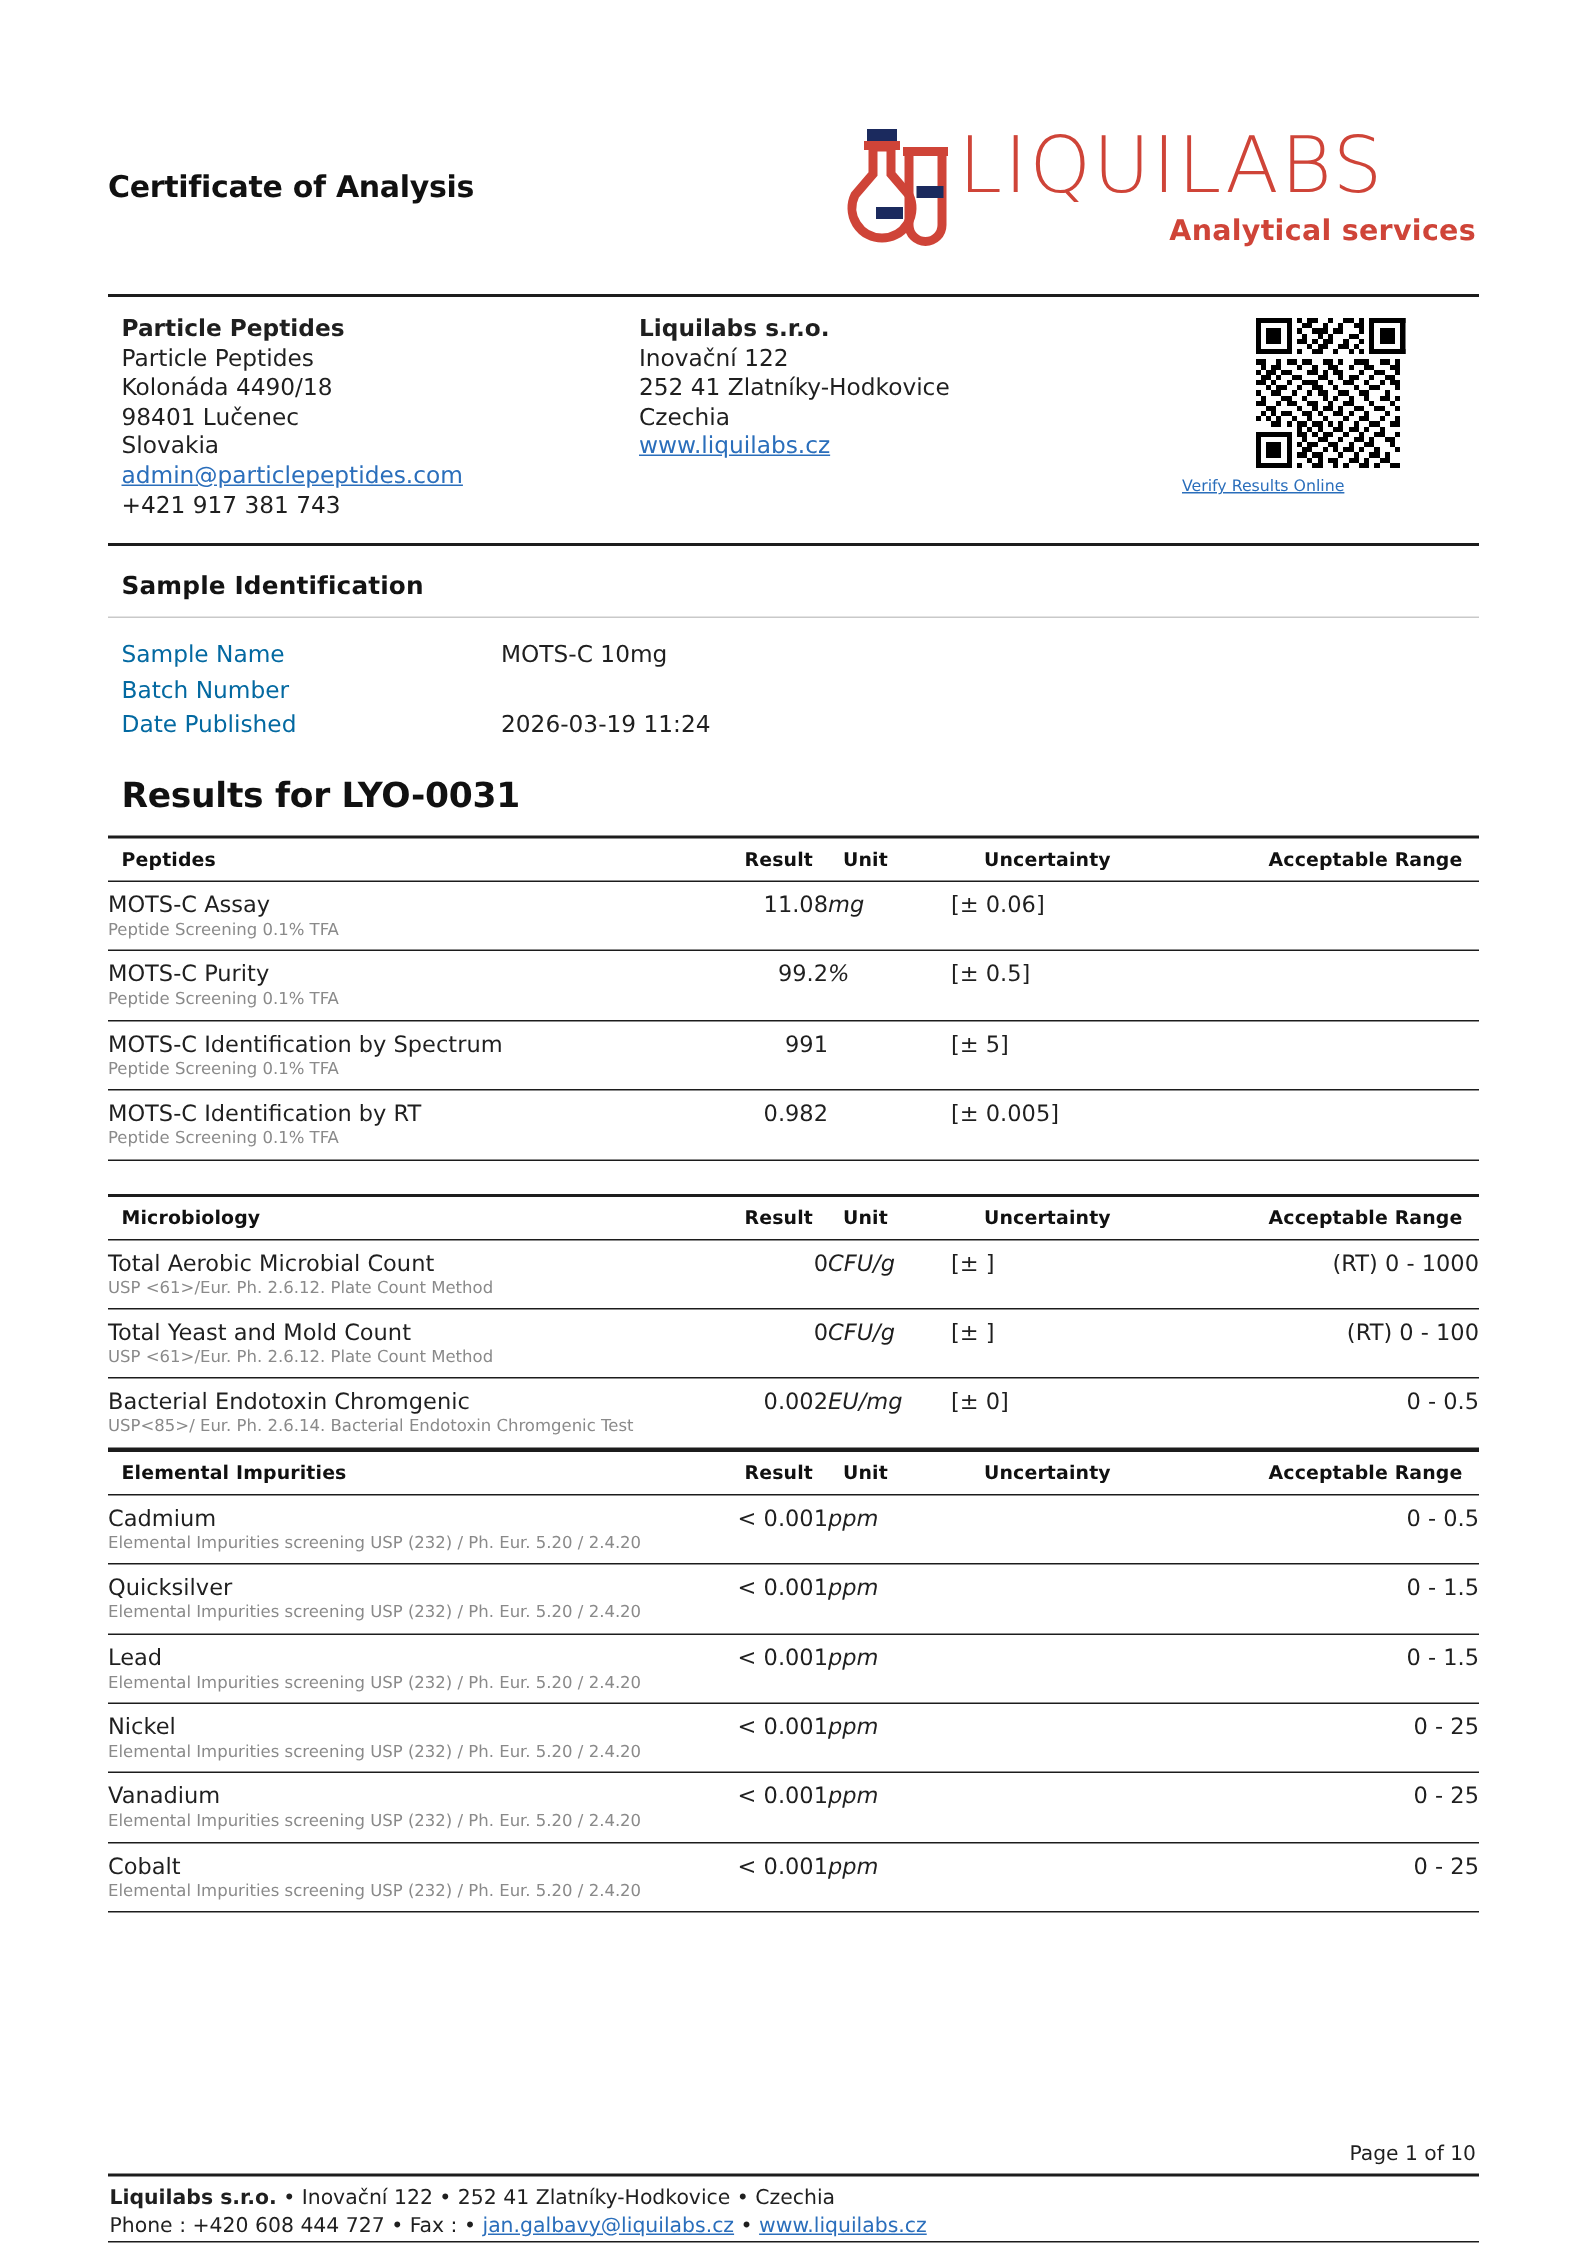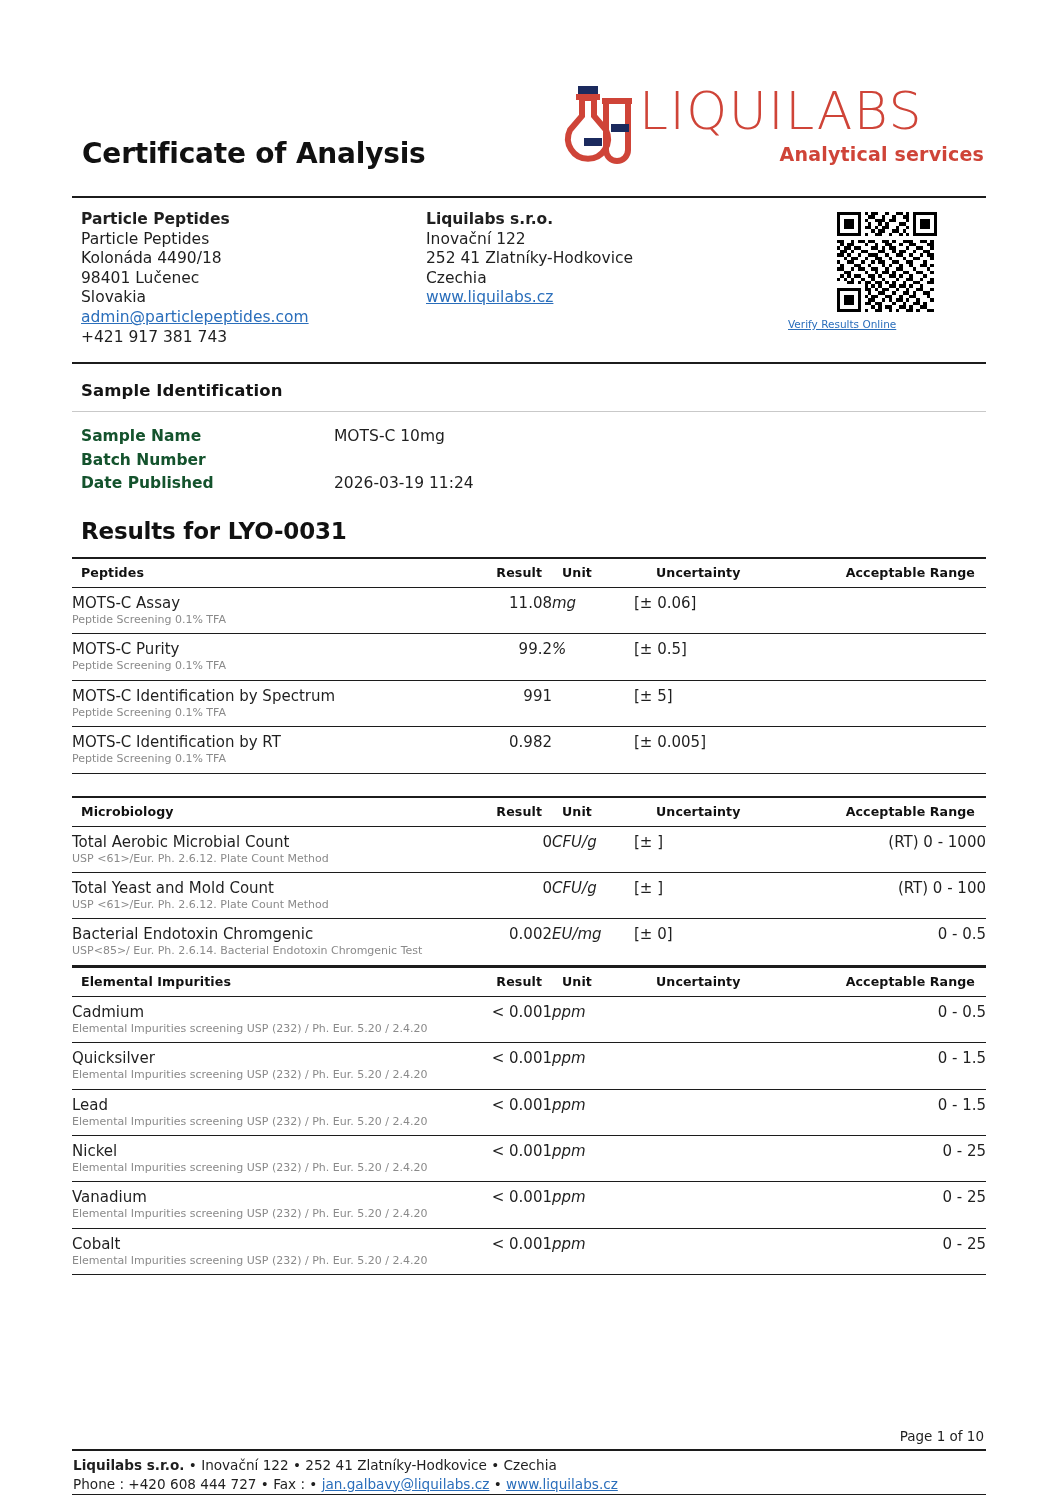--- a/index.html
+++ b/index.html
@@ -24,27 +24,26 @@
   
   .hdr {
     position: absolute;
     top: 95px;
     left: 0;
     width: 914px;
     height: 95px;
   }
   .doc-title {
     position: absolute;
-    left: 10px;
+    left: 0;
     top: 17px;
-    font-size: 28px;
+    font-size: 20px;
     font-weight: bold;
     letter-spacing: -0.2px;
     color: #111;
-    margin-top: 25px;
   }
   .logo {
     position: absolute;
     right: 0px;
     top: -8px;
     width: 430px;
     height: 92px;
   }
   .logo-mark {
     position: absolute;
@@ -123,21 +122,21 @@
     color: #141414;
     letter-spacing: 0.1px;
   }
   #sampleid-title { top: 381px; }
   .hr-sampleid {
     position: absolute; left: 0; top: 411px; width: 914px;
     border-top: 1.2px solid #c9c9c9;
   }
   .sid-rows { position: absolute; left: 0; top: 427px; width: 914px; }
   .sid-row { position: relative; height: 23.6px; font-size: 15.5px; }
-  .sid-label { position: absolute; left: 9px; font-weight: bold; color: #14532d; }
+  .sid-label { position: absolute; left: 9px; font-weight: normal; color: #0369a1; }
   .sid-value { position: absolute; left: 262px; color: #1f1f1f; }
 
   
   #results-title {
     position: absolute; left: 9px; top: 518px;
     font-size: 23px; font-weight: bold; color: #111;
     letter-spacing: -0.2px;
   }
 
   

